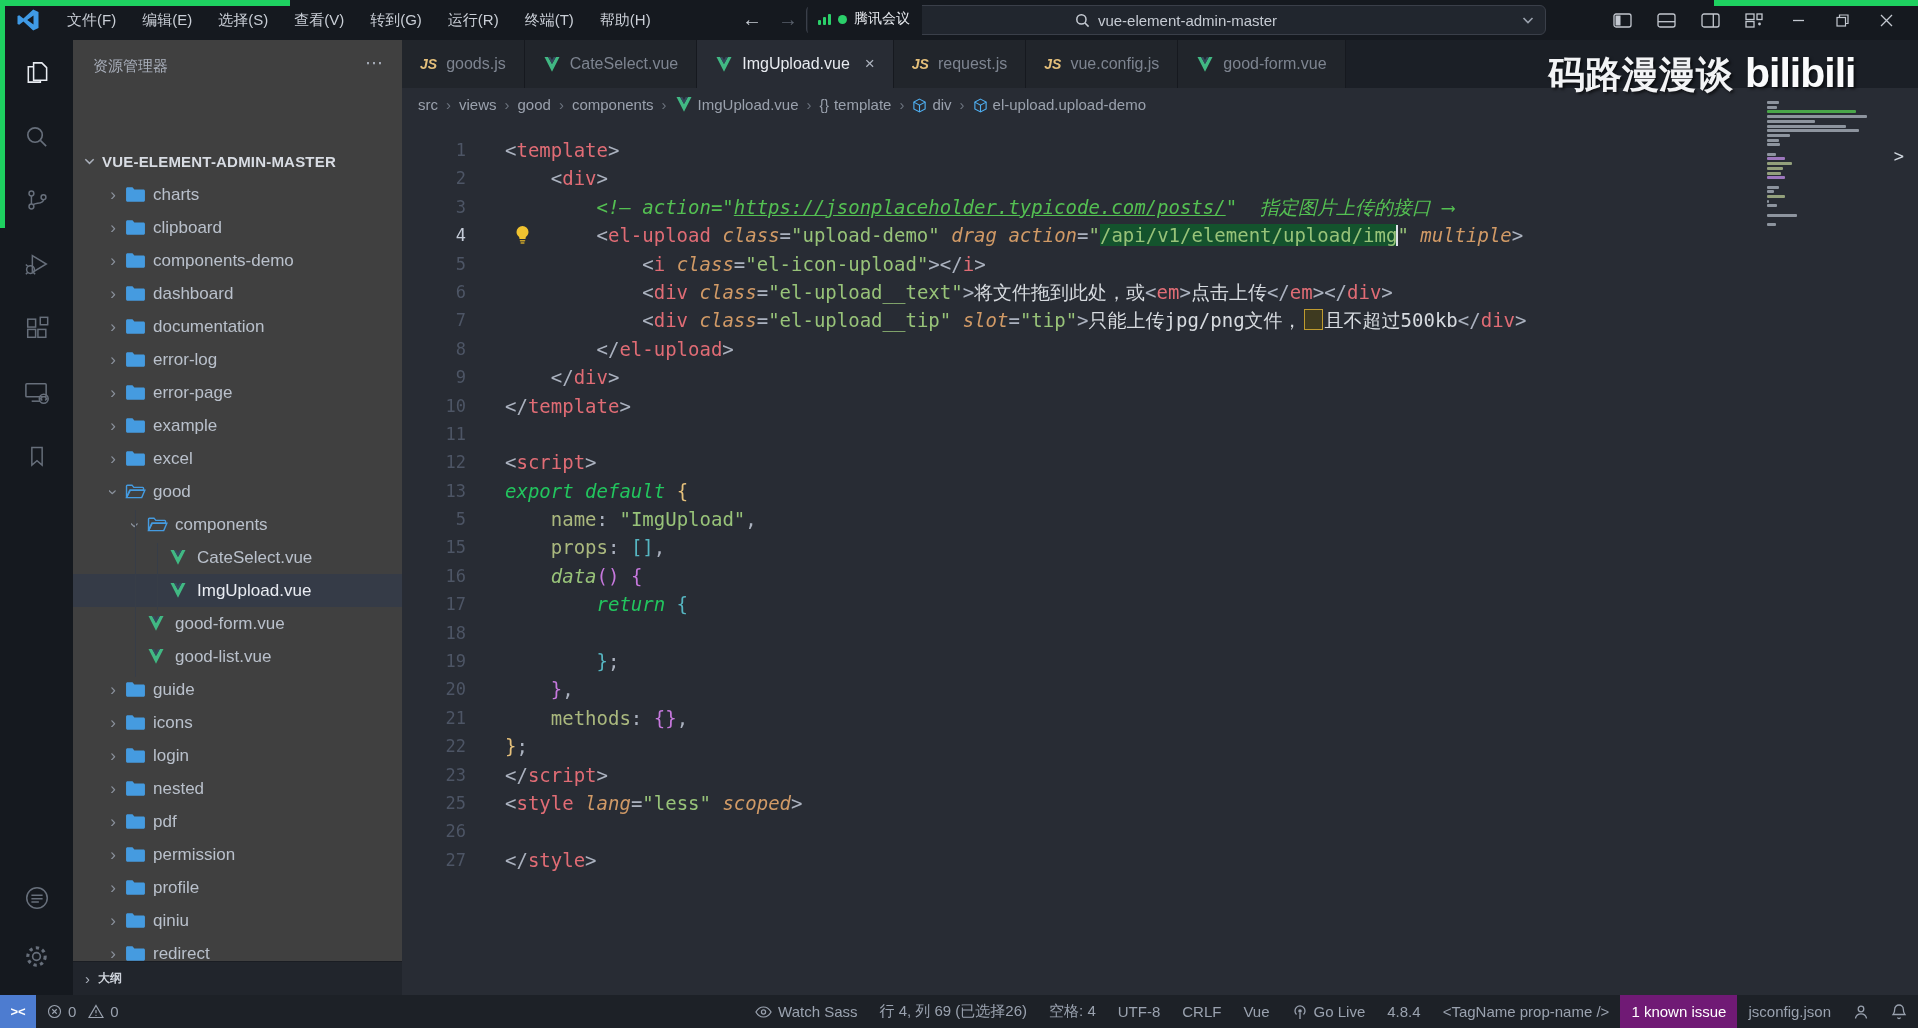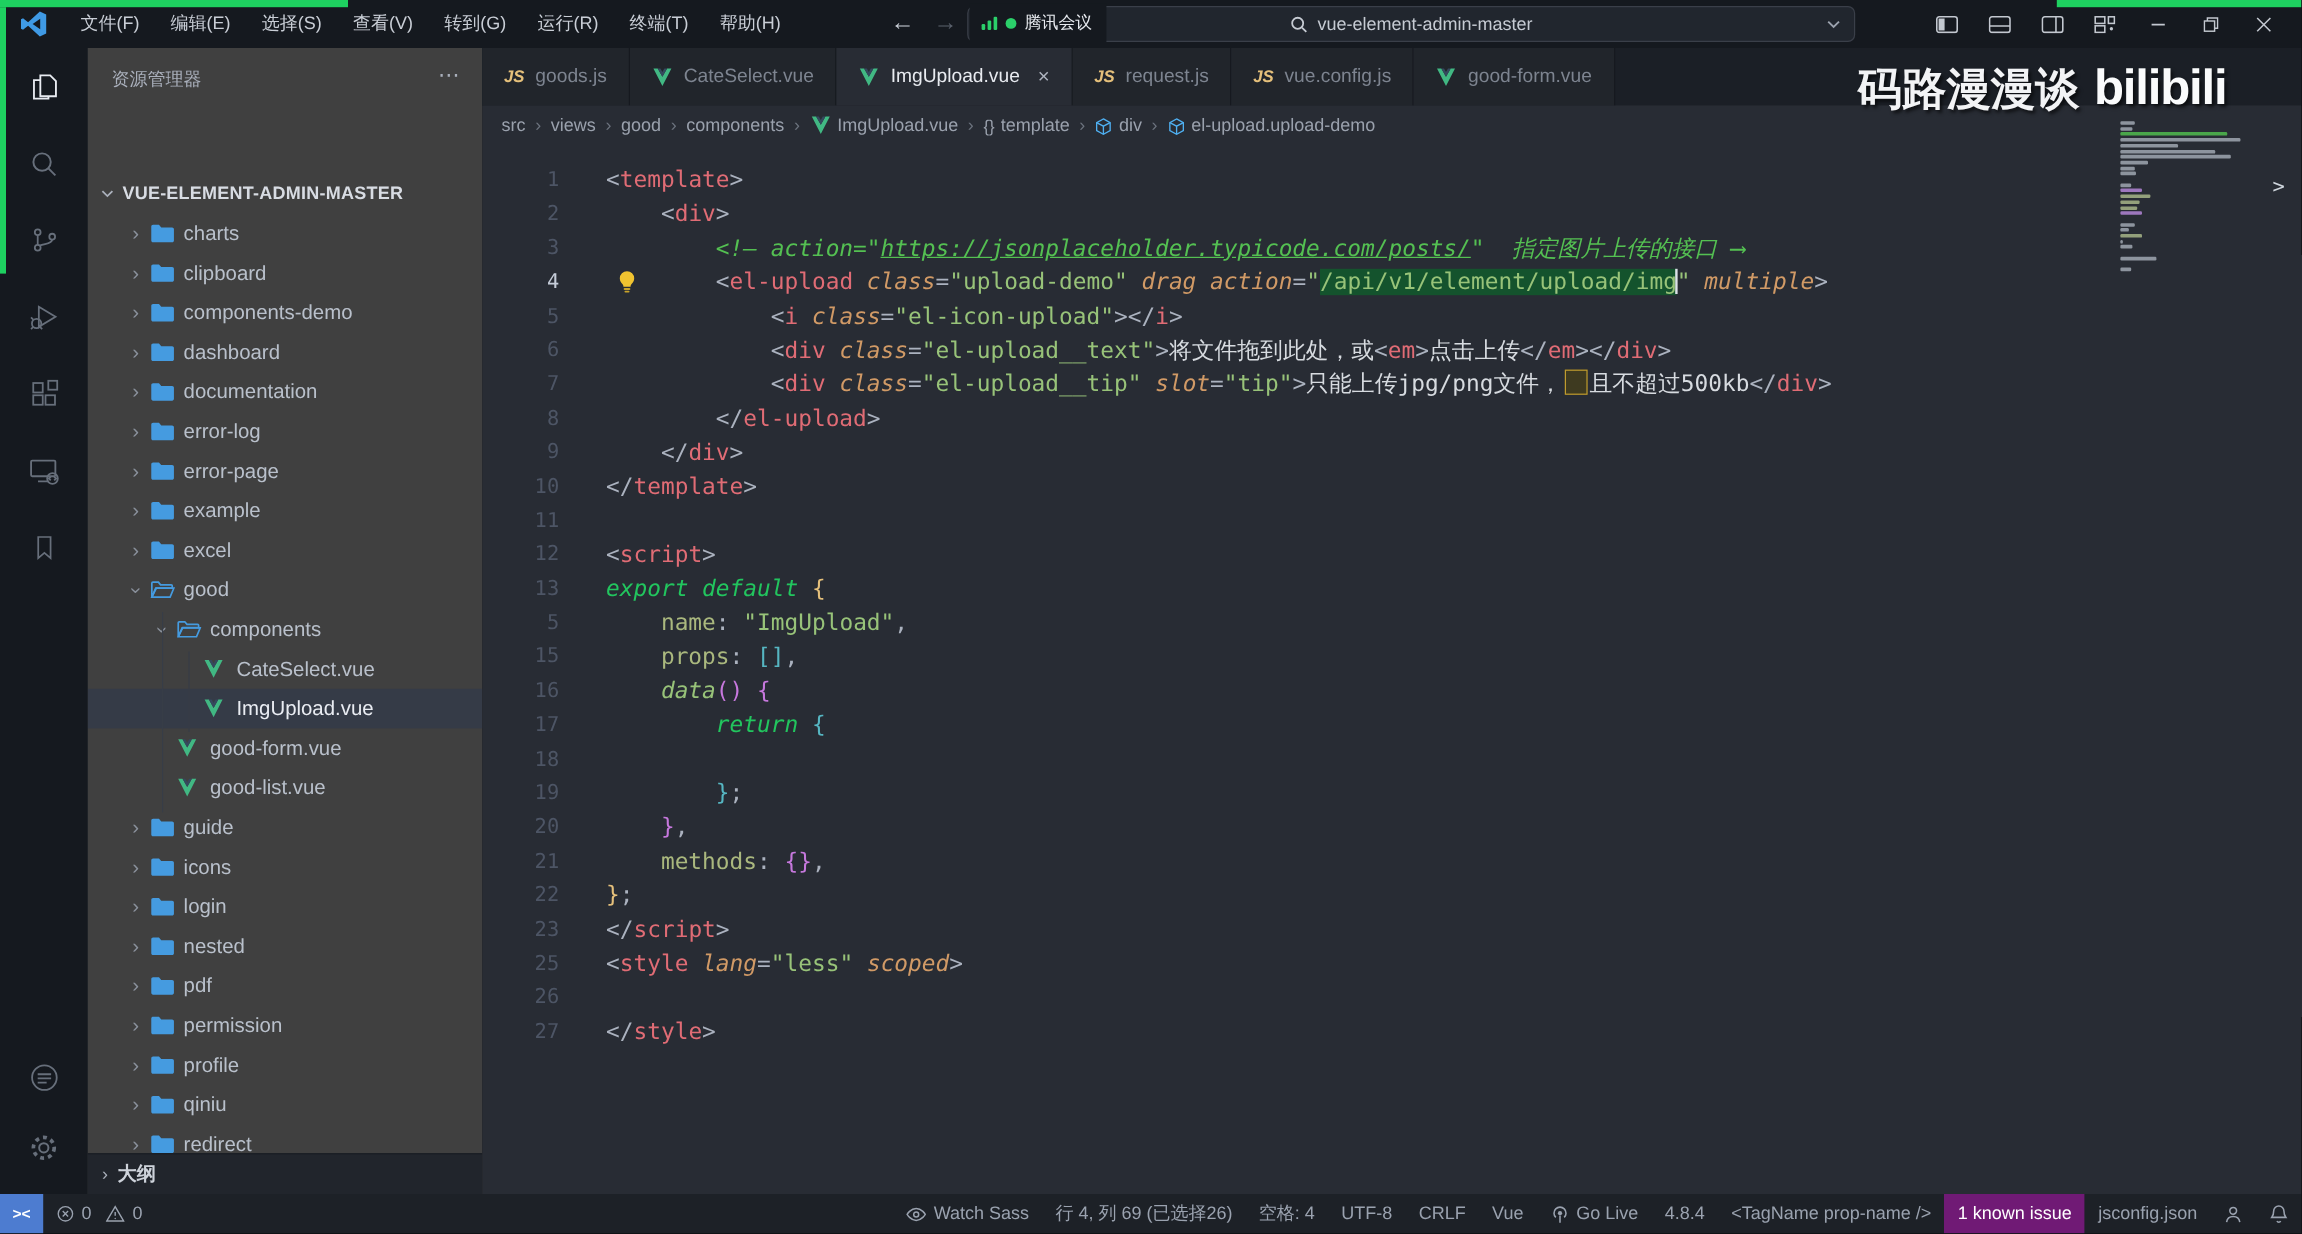--- a/index.html
+++ b/index.html
@@ -46,21 +46,21 @@
   .trow{display:flex;align-items:center;height:33px;font-size:17px;color:#b9c0cb;position:relative;}
   .trow.selected{background:#353b47;}
   .trow.selected .tlabel{color:#e9ecf2;}
   .tchev{width:24px;flex:none;color:#8a919c;font-size:17px;text-align:center;}
   .tchev.exp{transform:rotate(90deg);}
   .ticon{flex:none;width:24px;display:inline-flex;justify-content:flex-start;}
   .tlabel{margin-left:4px;white-space:nowrap;}
   .tguide{position:absolute;width:1px;background:#373d47;z-index:1;}
   #outline-row{position:absolute;left:0;bottom:0;width:100%;height:33px;border-top:1px solid #1a1d23;display:flex;align-items:center;background:#21252c;}
   #outline-chevron{margin-left:12px;color:#aab0bb;font-size:15px;}
-  #outline-label{margin-left:8px;font-size:16px;font-weight:700;color:#cdd2da;}
+  #outline-label{margin-left:8px;font-size:12px;font-weight:700;color:#cdd2da;}
   
   #tabstrip{position:absolute;left:402px;top:40px;right:0;height:48px;background:#1b1f26;display:flex;}
   .tab{display:flex;align-items:center;padding:0 18px;font-size:16px;color:#7d8490;background:#21252b;border-right:1px solid #16191f;gap:9px;white-space:nowrap;}
   .tab.active{background:#282c34;color:#e8ebf0;}
   .tab .close{font-size:17px;color:#aeb4bf;margin-left:6px;}
   .jsbadge{color:#e5c07b;font-weight:800;font-size:14px;font-style:italic;}
   #breadcrumb{position:absolute;left:402px;top:88px;right:0;height:32px;background:#282c34;display:flex;align-items:center;padding-left:16px;font-size:15px;color:#9aa1ad;}
   .bc-sep{margin:0 8px;color:#6c737e;}
   .bc-item{display:inline-flex;align-items:flex-end;gap:5px;white-space:nowrap;}
   .bc-braces{color:#9aa1ad;font-size:14px;}

